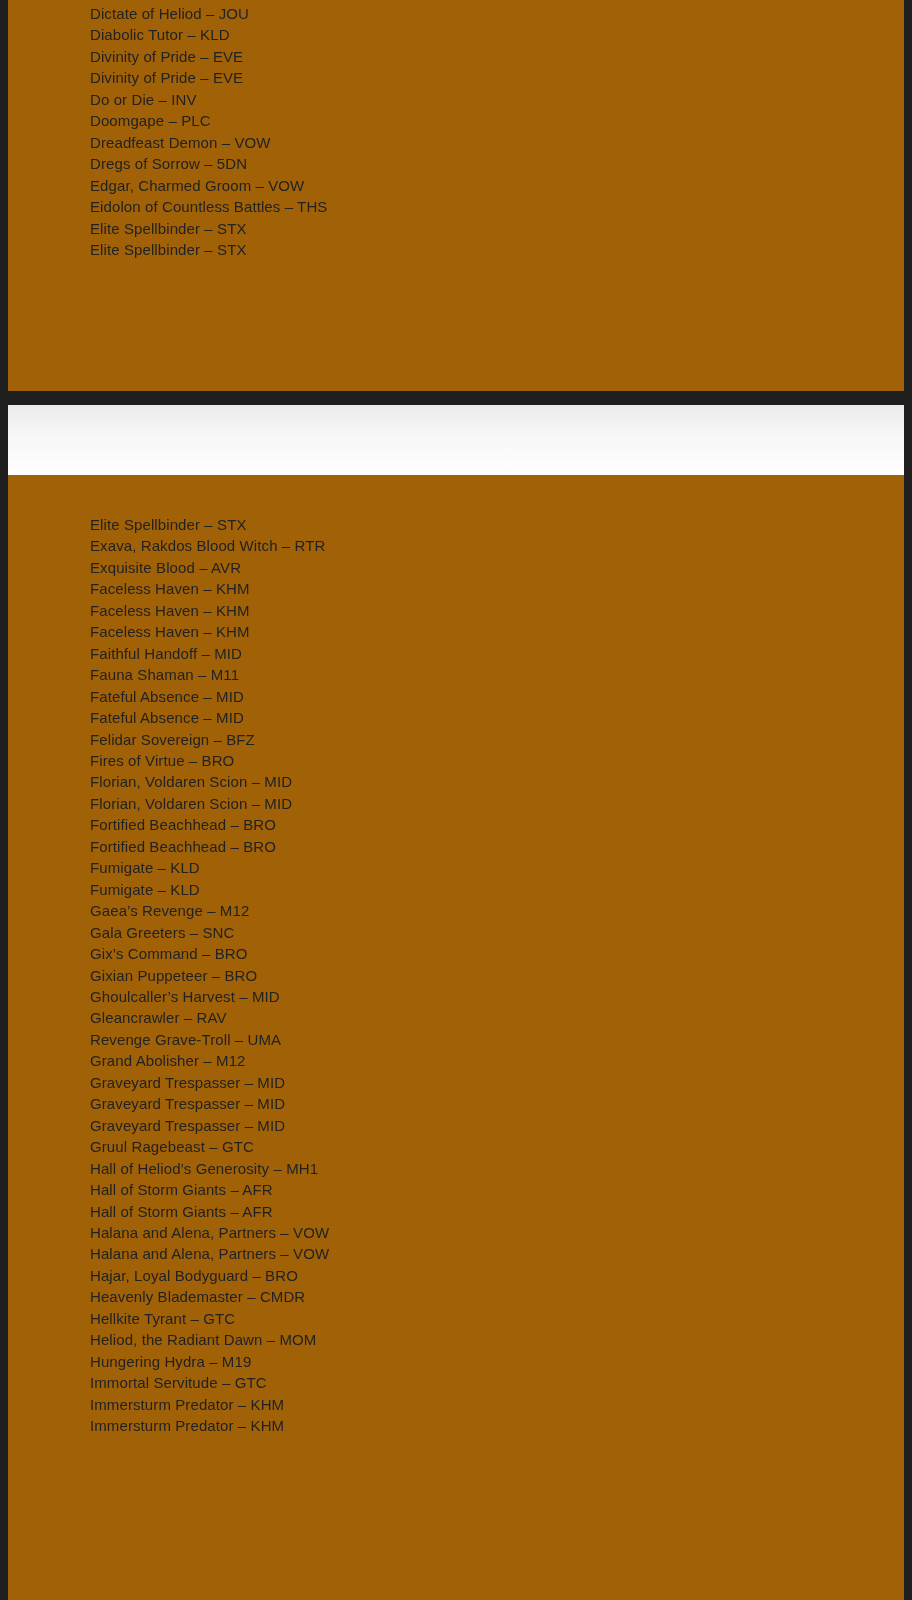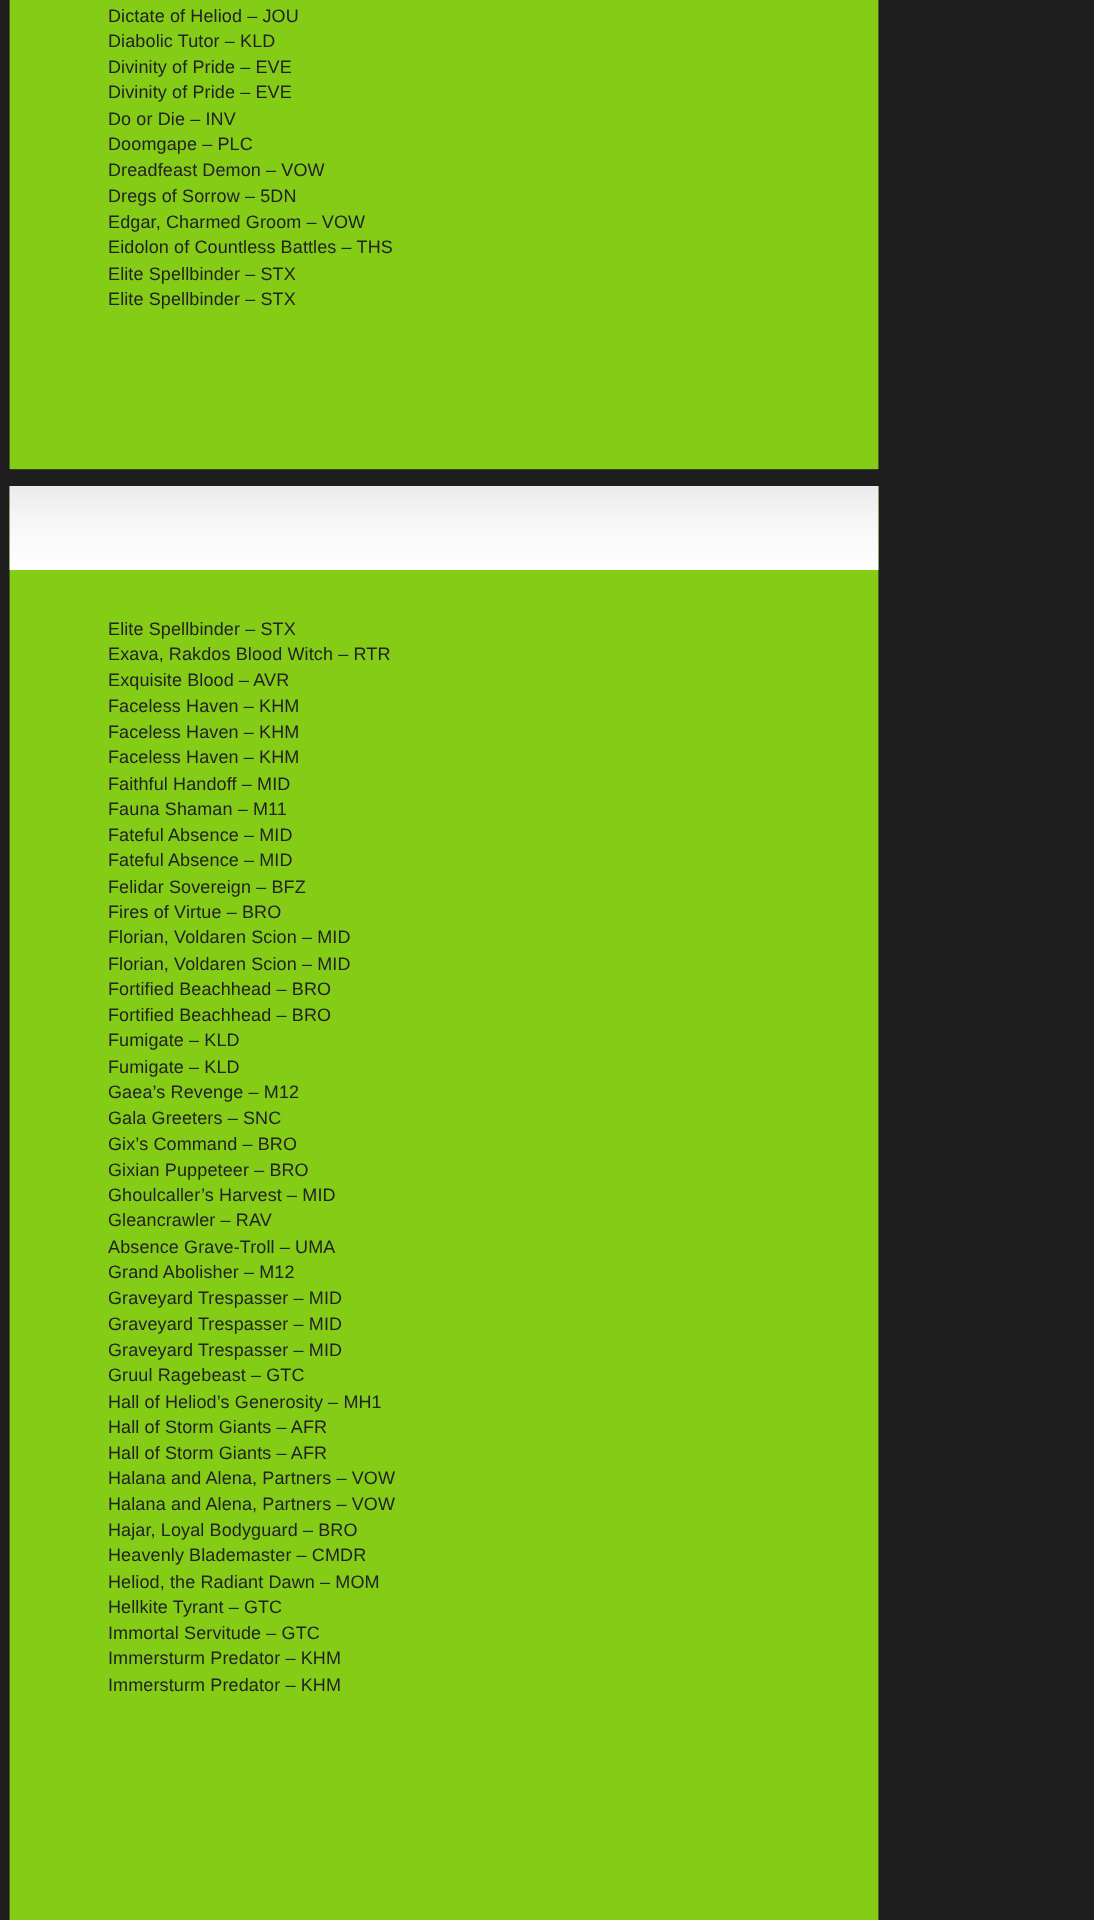--- a/index.html
+++ b/index.html
@@ -14,22 +14,22 @@
     overflow: hidden;
   }
   .viewer {
     position: relative;
     width: 912px;
     height: 1600px;
   }
   .page {
     position: absolute;
     left: 8px;
-    width: 724px;
-    background: #84cc16;
+    width: 896px;
+    background: #a16207;
   }
   .page1 {
     top: 0;
     height: 391px;
   }
   .page2 {
     top: 405px;
     height: 1195px;
   }
   .page-shadow-top {
@@ -104,34 +104,35 @@
         <div class="line">Fortified Beachhead – BRO</div>
         <div class="line">Fortified Beachhead – BRO</div>
         <div class="line">Fumigate – KLD</div>
         <div class="line">Fumigate – KLD</div>
         <div class="line">Gaea’s Revenge – M12</div>
         <div class="line">Gala Greeters – SNC</div>
         <div class="line">Gix’s Command – BRO</div>
         <div class="line">Gixian Puppeteer – BRO</div>
         <div class="line">Ghoulcaller’s Harvest – MID</div>
         <div class="line">Gleancrawler – RAV</div>
-        <div class="line">Absence Grave-Troll – UMA</div>
+        <div class="line">Revenge Grave-Troll – UMA</div>
         <div class="line">Grand Abolisher – M12</div>
         <div class="line">Graveyard Trespasser – MID</div>
         <div class="line">Graveyard Trespasser – MID</div>
         <div class="line">Graveyard Trespasser – MID</div>
         <div class="line">Gruul Ragebeast – GTC</div>
         <div class="line">Hall of Heliod’s Generosity – MH1</div>
         <div class="line">Hall of Storm Giants – AFR</div>
         <div class="line">Hall of Storm Giants – AFR</div>
         <div class="line">Halana and Alena, Partners – VOW</div>
         <div class="line">Halana and Alena, Partners – VOW</div>
         <div class="line">Hajar, Loyal Bodyguard – BRO</div>
         <div class="line">Heavenly Blademaster – CMDR</div>
+        <div class="line">Hellkite Tyrant – GTC</div>
         <div class="line">Heliod, the Radiant Dawn – MOM</div>
-        <div class="line">Hellkite Tyrant – GTC</div>
+        <div class="line">Hungering Hydra – M19</div>
         <div class="line">Immortal Servitude – GTC</div>
         <div class="line">Immersturm Predator – KHM</div>
         <div class="line">Immersturm Predator – KHM</div>
       </div>
   </div>
 
 </div>
 
 </body></html>

